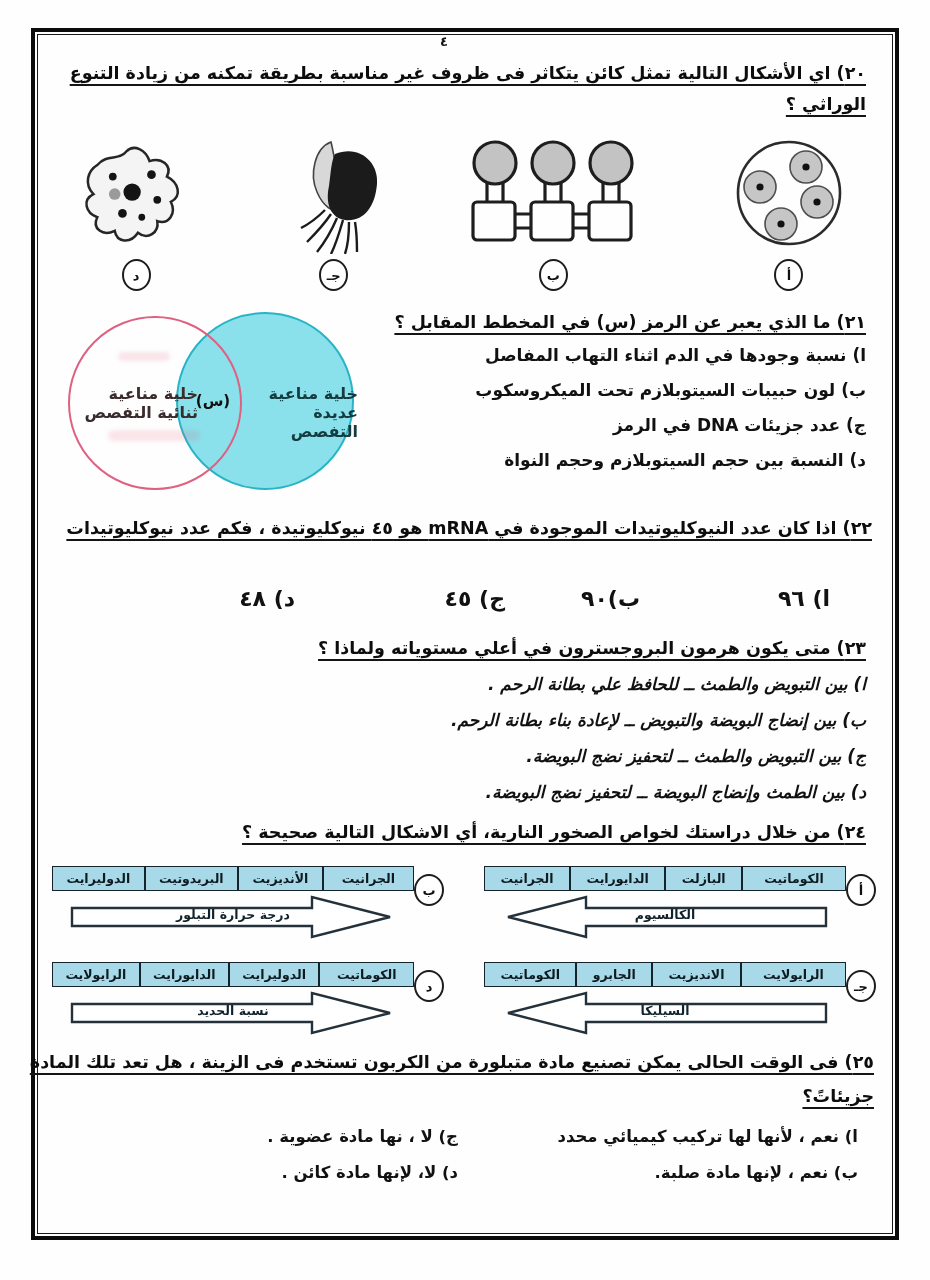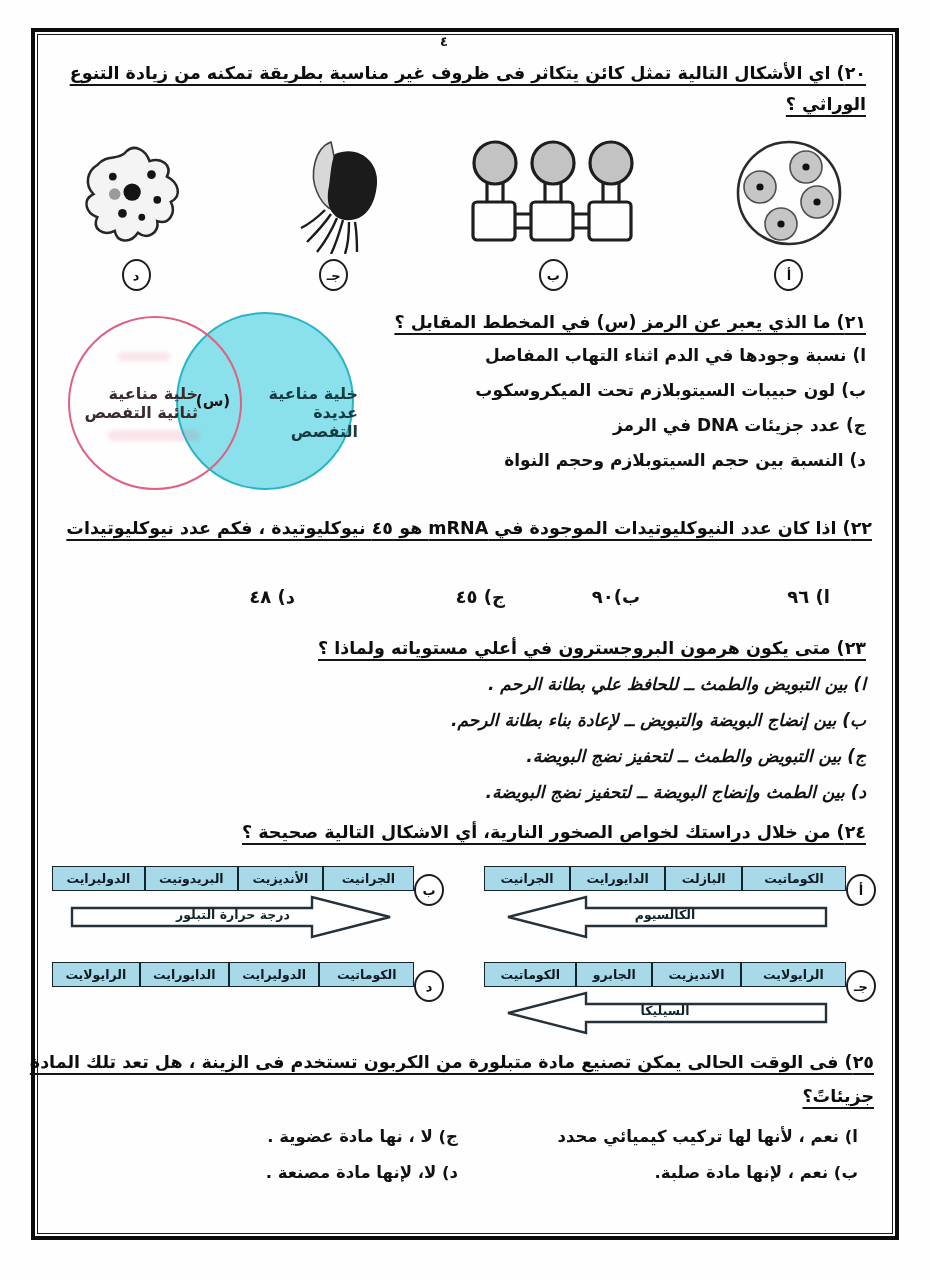--- a/index.html
+++ b/index.html
@@ -17,21 +17,21 @@
   }
   .abs{position:absolute;}
   .rtl{direction:rtl;unicode-bidi:embed;}
   .u{
     text-decoration:underline;
     text-decoration-thickness:2px;
     text-underline-offset:5px;
     text-decoration-color:#151515;
   }
   .qhead{font-weight:700;font-size:17.5px;color:#0d0d0d;white-space:nowrap;text-align:right;}
-  .opt{font-weight:700;font-size:18px;color:#111;white-space:nowrap;text-align:right;}
+  .opt{font-weight:700;font-size:22px;color:#111;white-space:nowrap;text-align:right;}
 
   
   .pagenum{left:440px;top:34px;font-size:13px;font-weight:700;}
 
   
   .q20-text{right:64px;top:58px;width:800px;line-height:31px;text-align:right;}
   .figures-row{left:66px;top:136px;width:798px;height:152px;display:flex;flex-direction:row-reverse;justify-content:space-between;align-items:flex-start;}
   .figure{display:flex;flex-direction:column;align-items:center;}
   .letter-badge{
     width:25px;height:28px;border:2px solid #1d1d1d;border-radius:50%;
@@ -290,25 +290,31 @@
   </div>
 
   <div class="abs diagram dgm-d">
     <div class="dgm-main">
       <div class="dgm-cells">
         <div class="dgm-cell wide">الكوماتيت</div>
         <div class="dgm-cell">الدوليرايت</div>
         <div class="dgm-cell">الدايورايت</div>
         <div class="dgm-cell">الرايولايت</div>
       </div>
+      <div class="dgm-arrow">
+        <svg width="330" height="46" viewBox="0 0 330 46">
+          <polygon points="4,14 244,14 244,3 322,23 244,43 244,32 4,32" fill="#ffffff" stroke="#24313a" stroke-width="2.4"></polygon>
+        </svg>
+        <span class="arrow-label rtl">نسبة الحديد</span>
+      </div>
     </div>
     <div class="dgm-letter">د</div>
   </div>
 
   <div class="abs q25-line1 qhead u rtl">٢٥) فى الوقت الحالى يمكن تصنيع مادة متبلورة من الكربون تستخدم فى الزينة ، هل تعد تلك المادة</div>
   <div class="abs q25-line2 qhead u rtl">جزيئاتً؟</div>
   <div class="abs q25-grid">
     <div class="opt rtl">ا) نعم ، لأنها لها تركيب كيميائي محدد</div>
     <div class="opt rtl">ج) لا ، نها مادة عضوية .</div>
     <div class="opt rtl">ب) نعم ، لإنها مادة صلبة.</div>
-    <div class="opt rtl">د) لا، لإنها مادة مصنعة .</div>
+    <div class="opt rtl">د) لا، لإنها مادة كائن .</div>
   </div>
 </div>
 
 </body></html>

